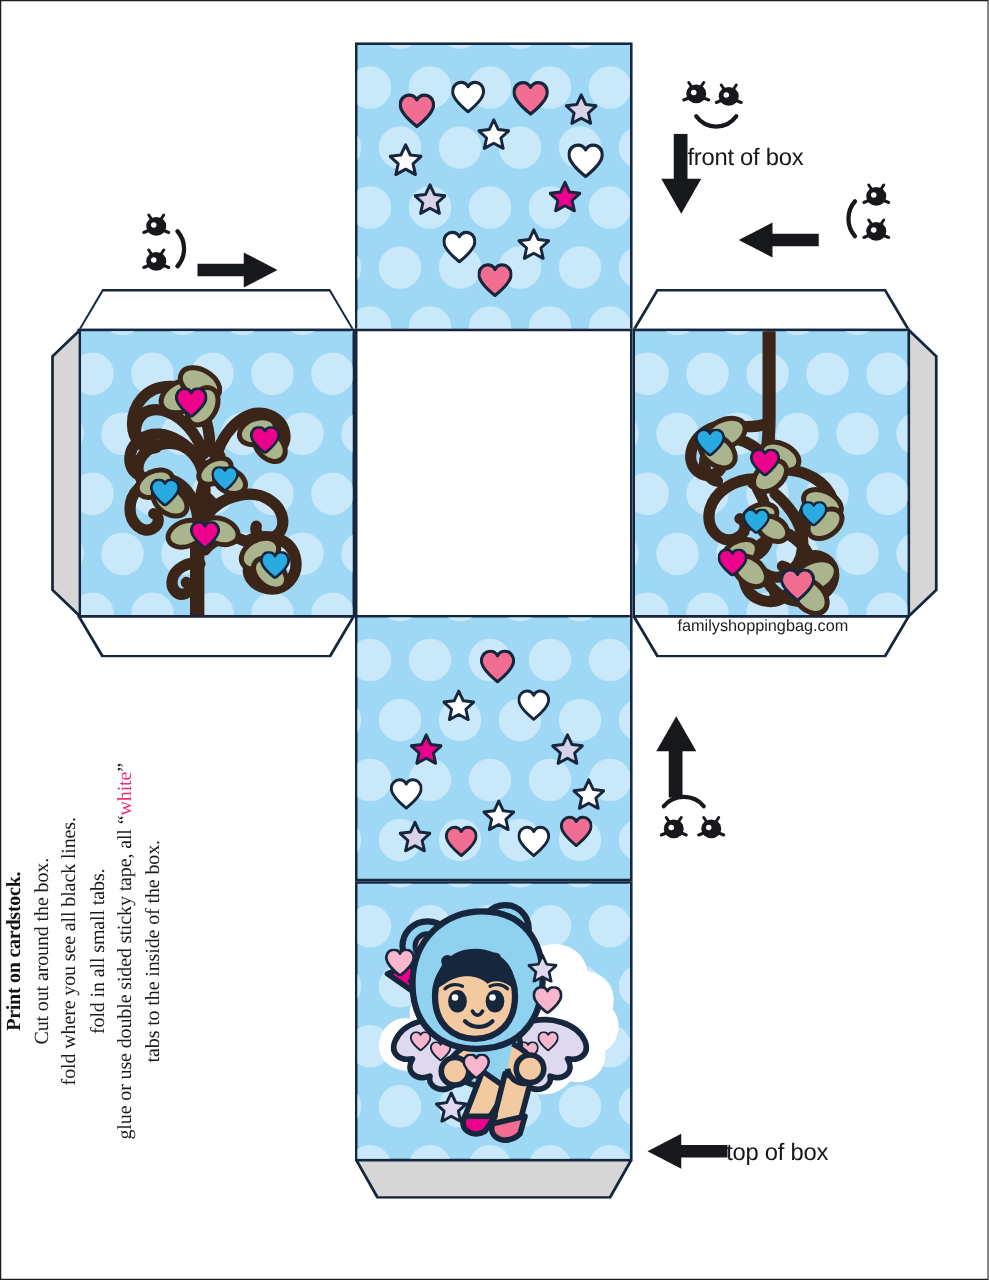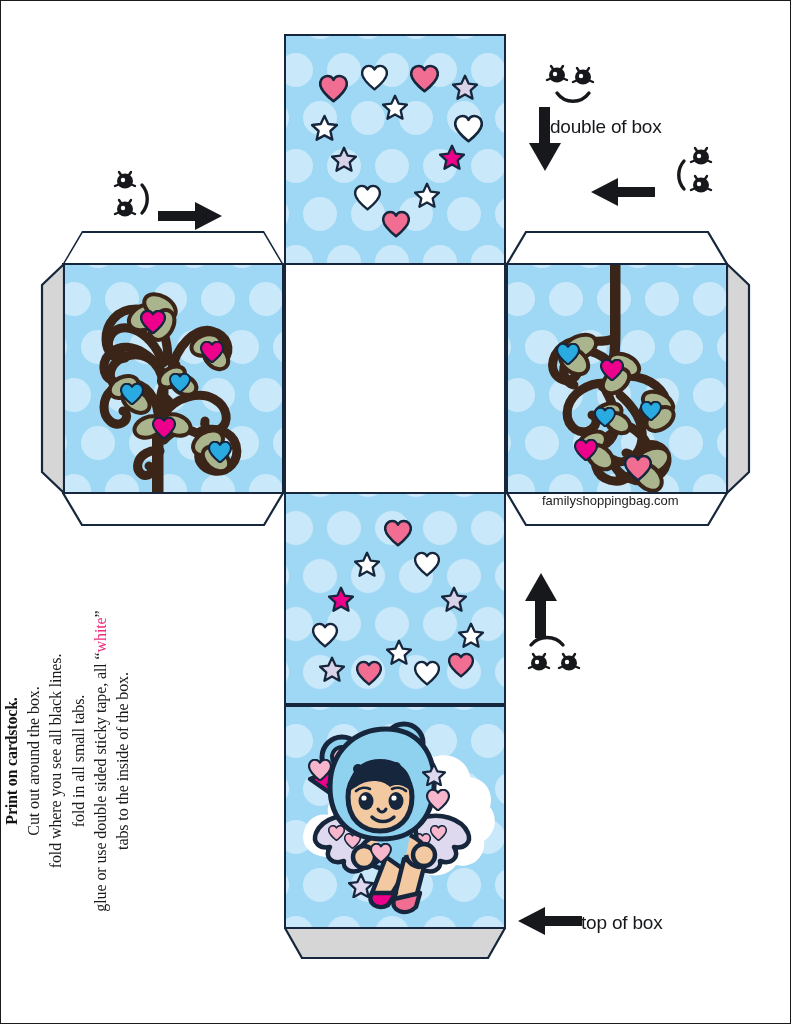--- a/index.html
+++ b/index.html
@@ -531,21 +531,21 @@
   <div class="tab grey" style="left:283px;top:926px;width:222px;height:32px;border:none;background:transparent;">
     <svg width="222" height="32" style="display:block">
       <polygon points="1,1 221,1 204,31 18,31" fill="#d6d6d6" stroke="#16263c" stroke-width="2.2"></polygon>
     </svg>
   </div>
 
   <svg class="arrow" style="left:526px;top:106px;" width="36" height="66" viewBox="0 0 36 66">
     <rect x="12" y="0" width="11" height="38" fill="#16181c"></rect>
     <polygon points="2,36 34,36 18,64" fill="#16181c"></polygon>
   </svg>
-  <div class="label lbl-front">double of box</div>
+  <div class="label lbl-front">front of box</div>
   <svg class="face" style="left:540px;top:62px;" width="58" height="44" viewBox="0 0 58 44">
     <g fill="#16181c">
       <ellipse cx="16" cy="12" rx="8" ry="7.5"></ellipse>
       <path d="M10 3 L14 9 M22 3 L18 9 M6 17 L11 15 M26 17 L21 15" stroke="#16181c" stroke-width="2.4" fill="none" stroke-linecap="round"></path>
       <circle cx="14" cy="11" r="2.2" fill="#ffffff"></circle>
       <ellipse cx="42" cy="14" rx="8" ry="7.5"></ellipse>
       <path d="M36 5 L40 11 M48 5 L44 11 M32 19 L37 17 M52 19 L47 17" stroke="#16181c" stroke-width="2.4" fill="none" stroke-linecap="round"></path>
       <circle cx="40" cy="13" r="2.2" fill="#ffffff"></circle>
     </g>
     <path d="M16 30 C24 41 40 41 48 30" fill="none" stroke="#16181c" stroke-width="3.4" stroke-linecap="round"></path>

